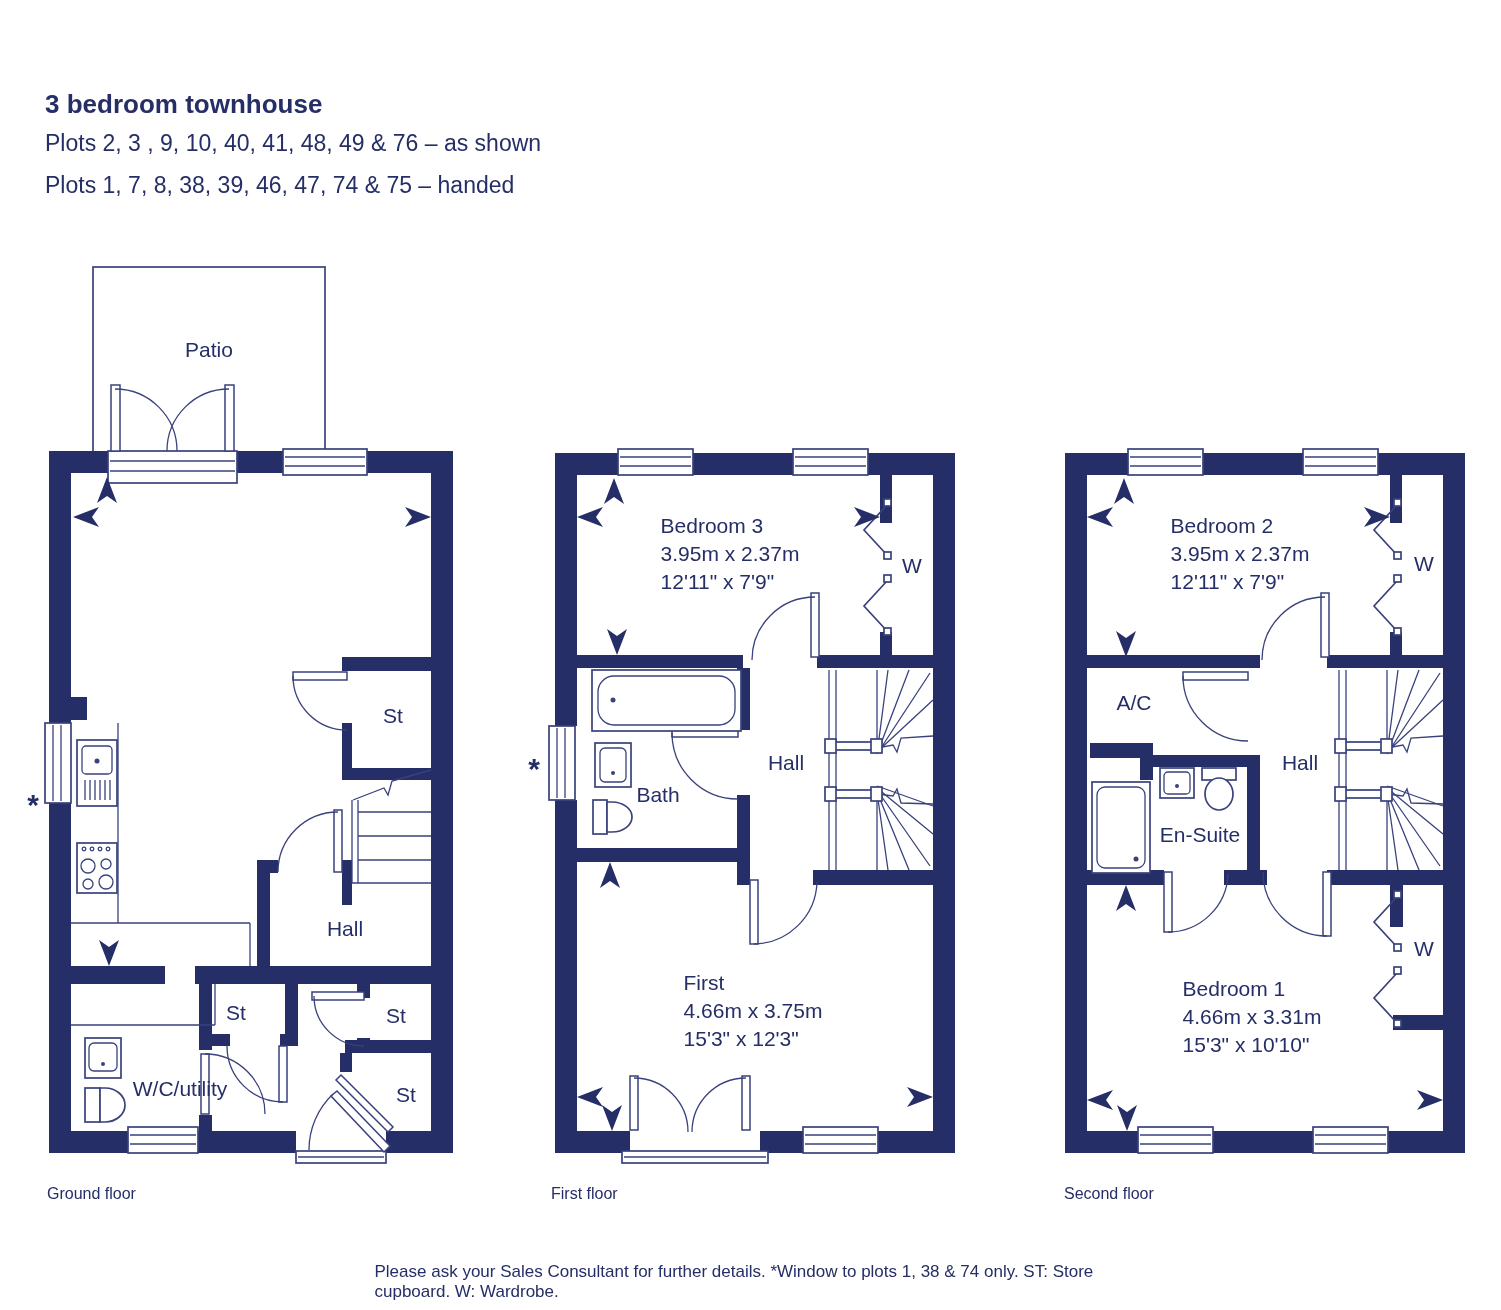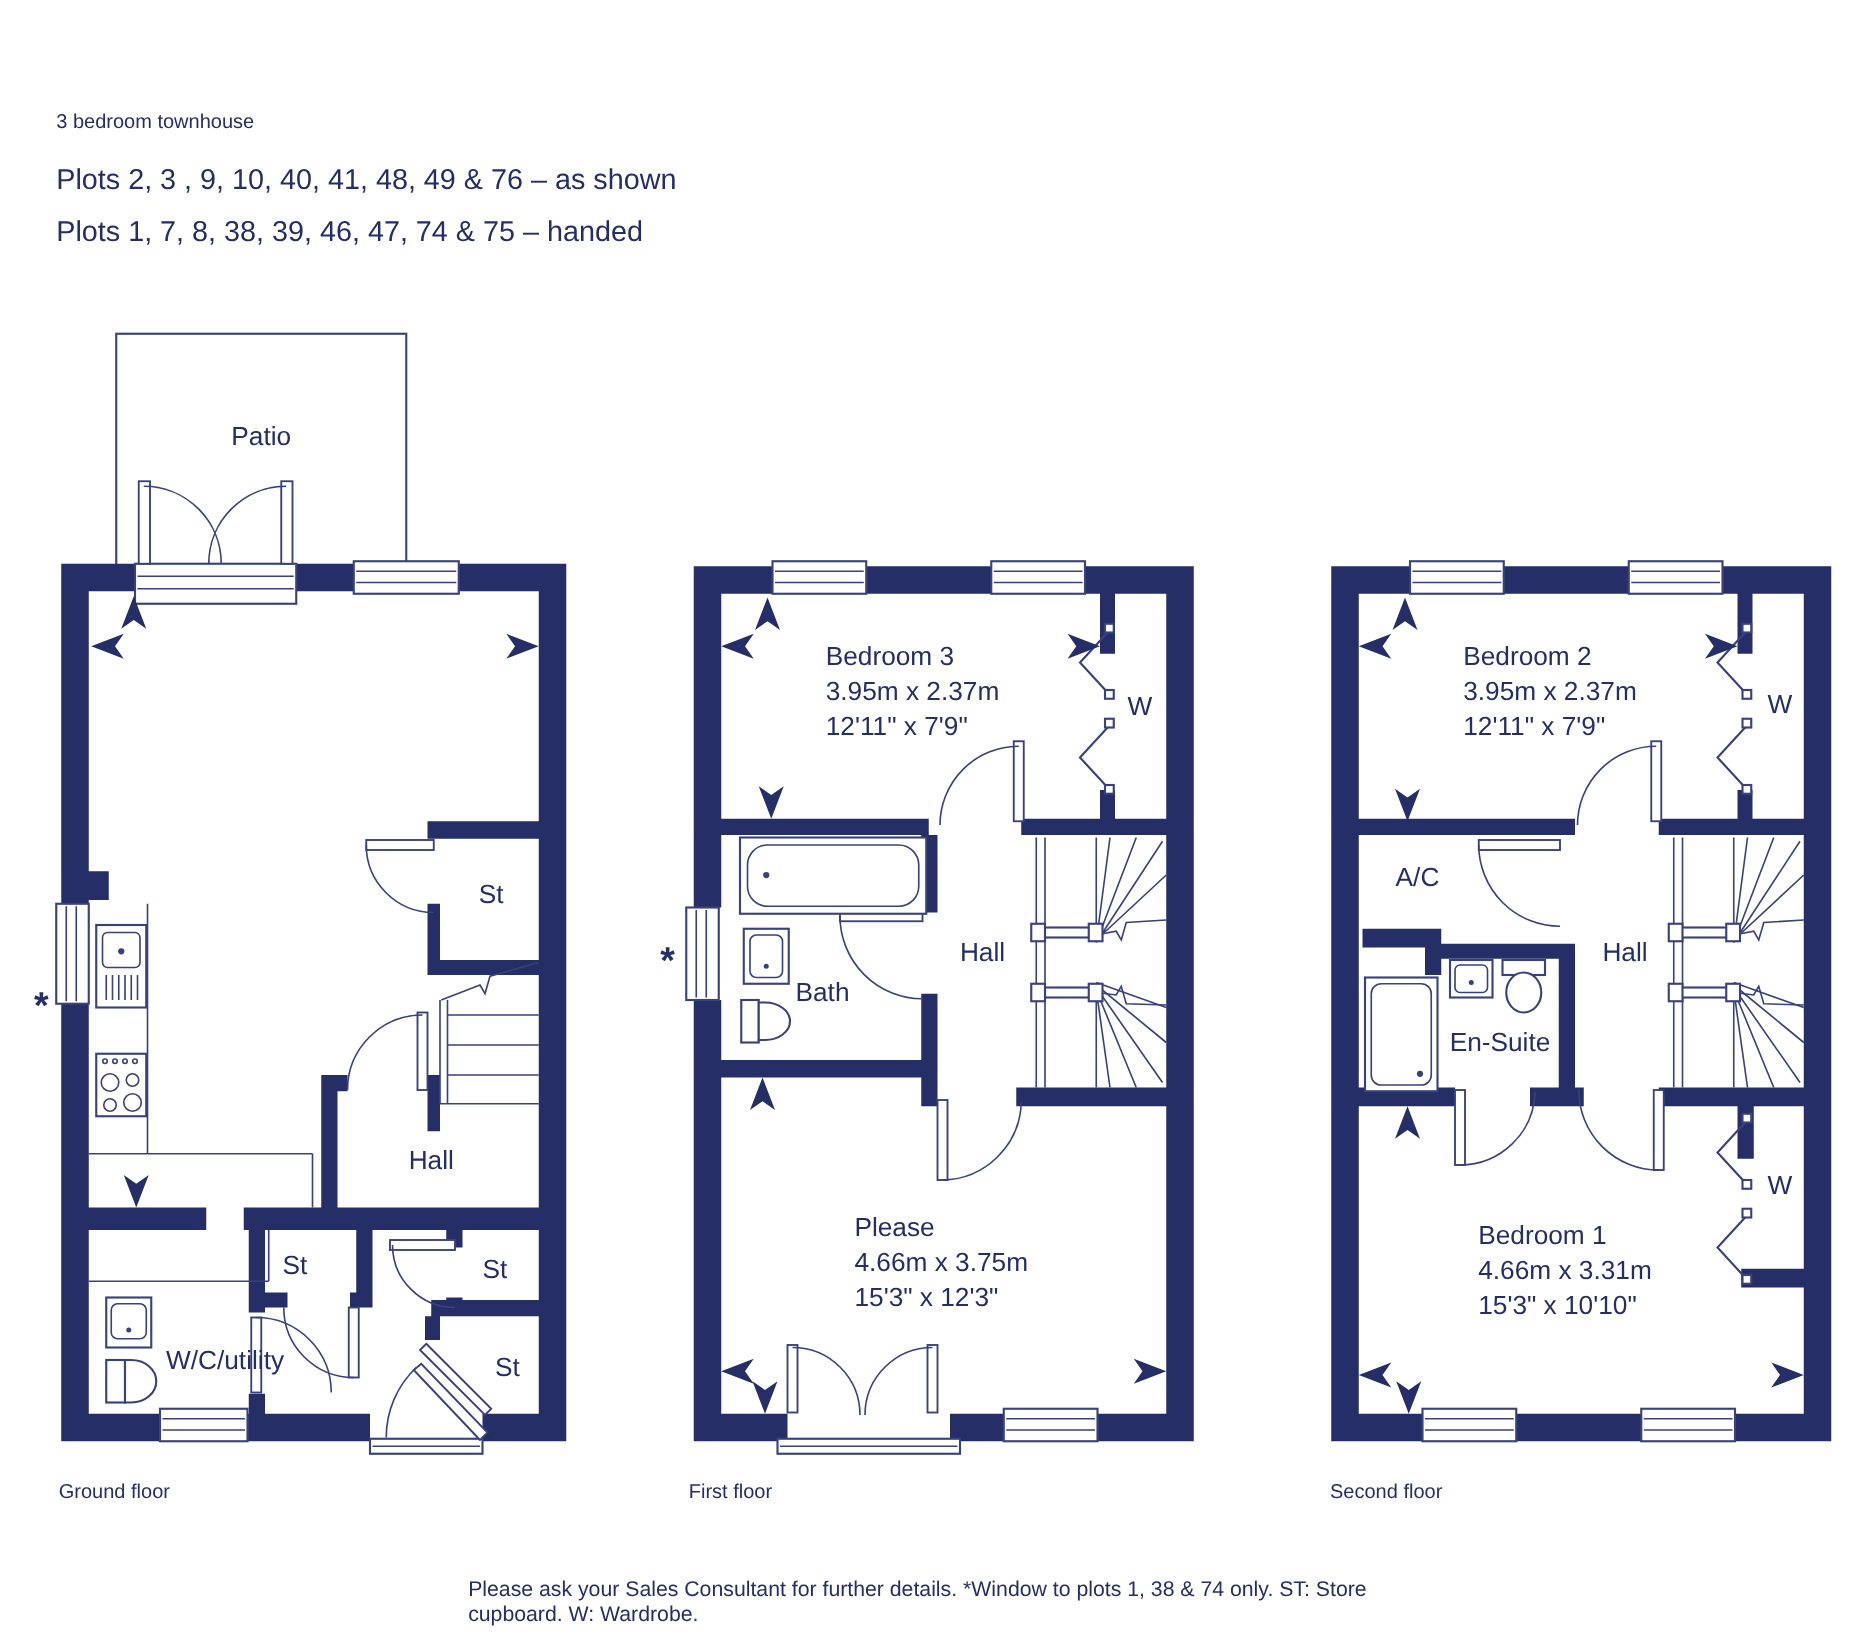--- a/index.html
+++ b/index.html
@@ -10,21 +10,21 @@
   html,body{margin:0;padding:0;background:var(--bg);}
   .page{
     position:relative;width:1501px;height:1310px;background:var(--bg);
     font-family:"Liberation Sans", sans-serif;color:var(--navy);overflow:hidden;
   }
   .plan-svg{position:absolute;left:0;top:0;}
   .lbl{position:absolute;color:var(--navy);font-size:21px;white-space:nowrap;font-weight:500;}
   .ctr{transform:translateX(-50%);}
   .blk{line-height:28px;}
   .title{position:absolute;left:43px;top:16px;font-size:46px;font-weight:600;letter-spacing:0;}
-  .sub{position:absolute;left:45px;top:89px;font-size:16px;font-weight:400;}
+  .sub{position:absolute;left:45px;top:89px;font-size:26px;font-weight:700;}
   .plots{position:absolute;left:45px;font-size:23px;font-weight:500;}
   .floor-lbl{position:absolute;font-size:16px;font-weight:500;}
   .footer{position:absolute;left:750px;top:1262px;font-size:17px;transform:translateX(-50%);font-weight:500;}
   .ast{position:absolute;font-size:30px;font-weight:700;transform:translateX(-50%);}
   
   .wall{fill:var(--navy);stroke:none;}
   .ln{fill:none;stroke:var(--line);stroke-width:1.7;}
   .thin{fill:none;stroke:var(--line);stroke-width:1.3;}
   .win{fill:#fff;stroke:var(--line);stroke-width:1.7;}
   .leaf{fill:#fff;stroke:var(--line);stroke-width:1.5;}
@@ -317,21 +317,21 @@
 
   <div class="lbl ctr blk" style="left:730px;top:512px">
     <div>Bedroom 3</div>
     <div>3.95m x 2.37m</div>
     <div>12'11" x 7'9"</div>
   </div>
   <div class="lbl ctr" style="left:912px;top:554px">W</div>
   <div class="lbl ctr" style="left:658px;top:783px">Bath</div>
   <div class="lbl ctr" style="left:786px;top:751px">Hall</div>
   <div class="lbl ctr blk" style="left:753px;top:969px">
-    <div>Please</div>
+    <div>First</div>
     <div>4.66m x 3.75m</div>
     <div>15'3" x 12'3"</div>
   </div>
   <div class="ast" style="left:534px;top:752px">*</div>
   <div class="floor-lbl" style="left:551px;top:1185px">First floor</div>
 
   <div class="lbl ctr blk" style="left:1240px;top:512px">
     <div>Bedroom 2</div>
     <div>3.95m x 2.37m</div>
     <div>12'11" x 7'9"</div>

